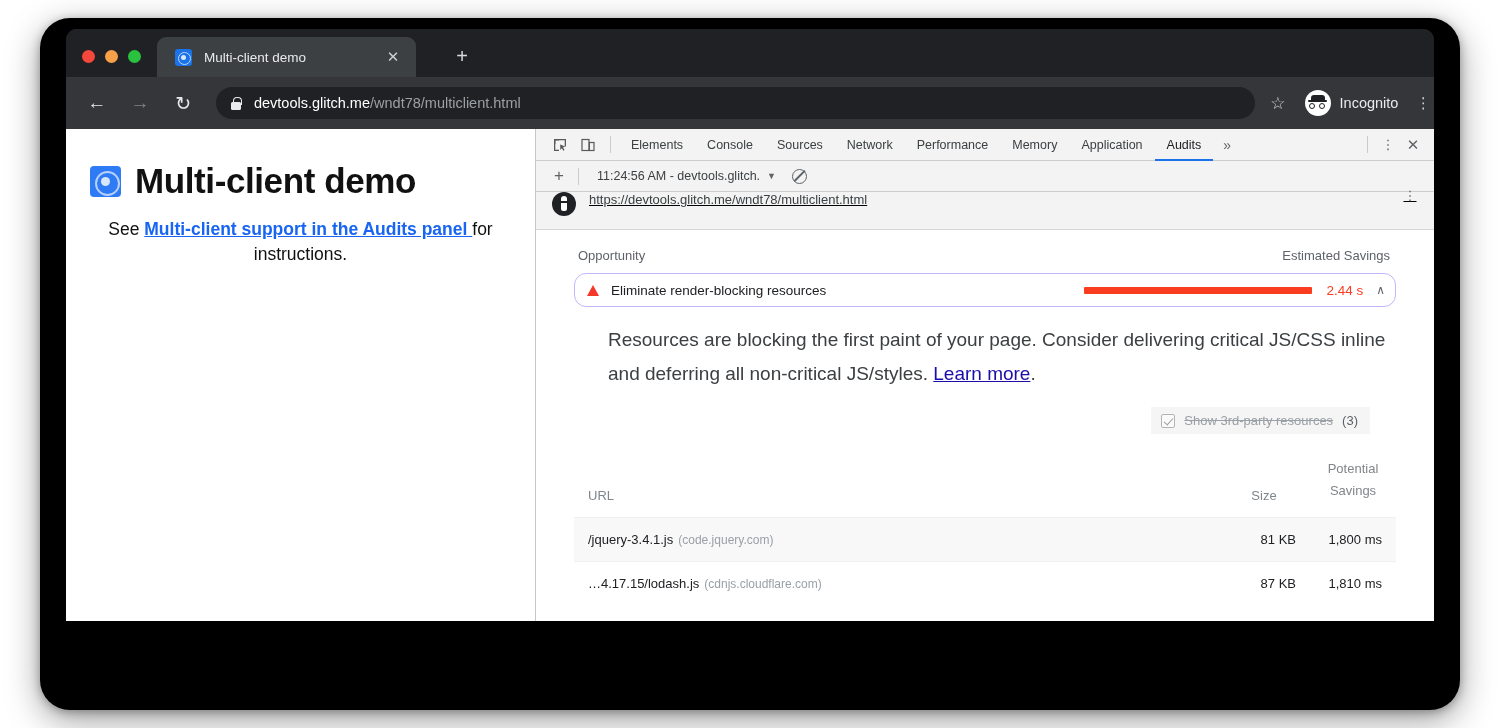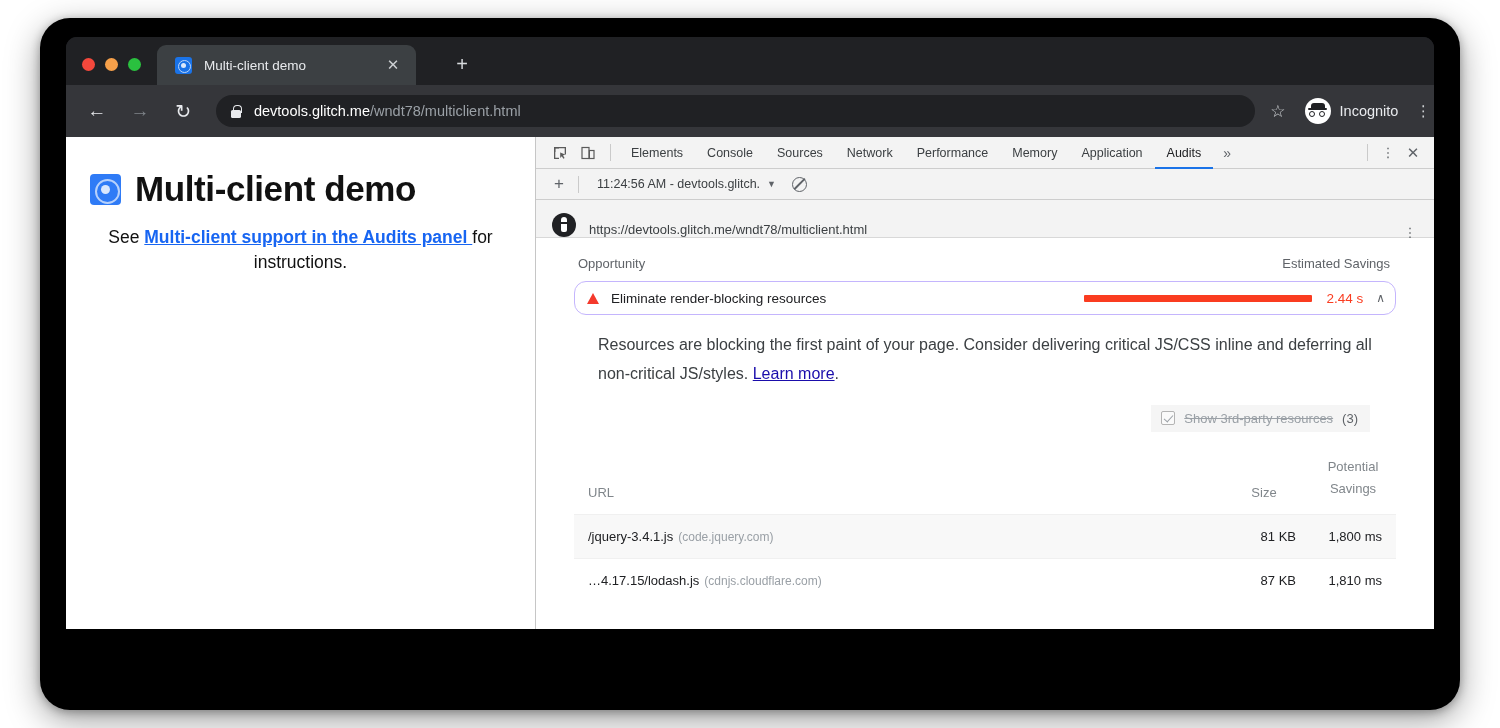--- a/index.html
+++ b/index.html
@@ -16,21 +16,21 @@
     left: 40px; top: 18px;
     width: 1420px; height: 692px;
     background: #000000;
     border-radius: 30px;
     box-shadow: 0 10px 34px rgba(0,0,0,0.38), 0 2px 10px rgba(0,0,0,0.30);
   }
 
   
   #browser-window {
     position: absolute;
-    left: 66px; top: 37px;
+    left: 66px; top: 29px;
     width: 1368px; height: 592px;
     background: #202124;
     border-top-left-radius: 11px;
     border-top-right-radius: 11px;
     overflow: hidden;
   }
 
   
   #tab-strip {
     position: relative;
@@ -283,22 +283,23 @@
     content: ""; position: absolute;
     left: -1px; top: 5.2px; width: 15px; height: 1.7px;
     background: #5f6368;
     transform: rotate(-45deg);
   }
 
   #report-urlbar {
     height: 38px;
     background: #f3f3f3;
     border-bottom: 1px solid #d8d8d8;
-    display: flex; align-items: flex-end;
+    display: flex; align-items: flex-start;
     padding: 0 14px 0 16px;
+    text-decoration: underline;
   }
   #lighthouse-icon {
     width: 24px; height: 24px; border-radius: 50%;
     background: #202124;
     position: relative; flex: none;
   }
   #lighthouse-icon::before {
     content: ""; position: absolute; left: 9px; top: 4px;
     width: 6px; height: 15px; border-radius: 3px 3px 2px 2px;
     background: #ffffff;
@@ -341,22 +342,22 @@
   #audit-bar-wrap { margin-left: auto; display: flex; align-items: center; }
   #audit-bar {
     width: 228px; height: 7px;
     background: #fa3c20;
     border-radius: 1px;
   }
   #audit-value { margin-left: 14px; font-size: 13.5px; color: #fa3c20; white-space: nowrap; }
   #audit-chevron { margin-left: 13px; font-size: 12px; color: #5f6368; }
 
   #audit-description {
-    margin: 16px 0 0 24px;
-    font-size: 16px; color: #3c4043; line-height: 1.8;
+    margin: 16px 0 0 34px;
+    font-size: 19px; color: #3c4043; line-height: 1.8;
     max-width: 790px;
   }
   #audit-description a { color: #1a0dab; text-decoration: underline; }
 
   #thirdparty-row {
     margin: 16px 26px 0 0;
     display: flex; justify-content: flex-end;
   }
   #thirdparty-chip {
     background: #f5f5f5;

